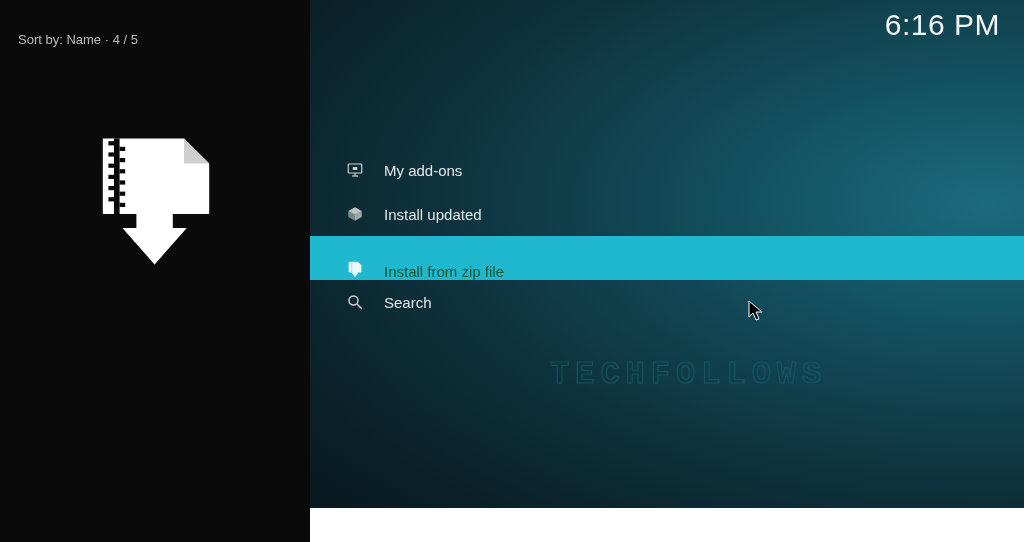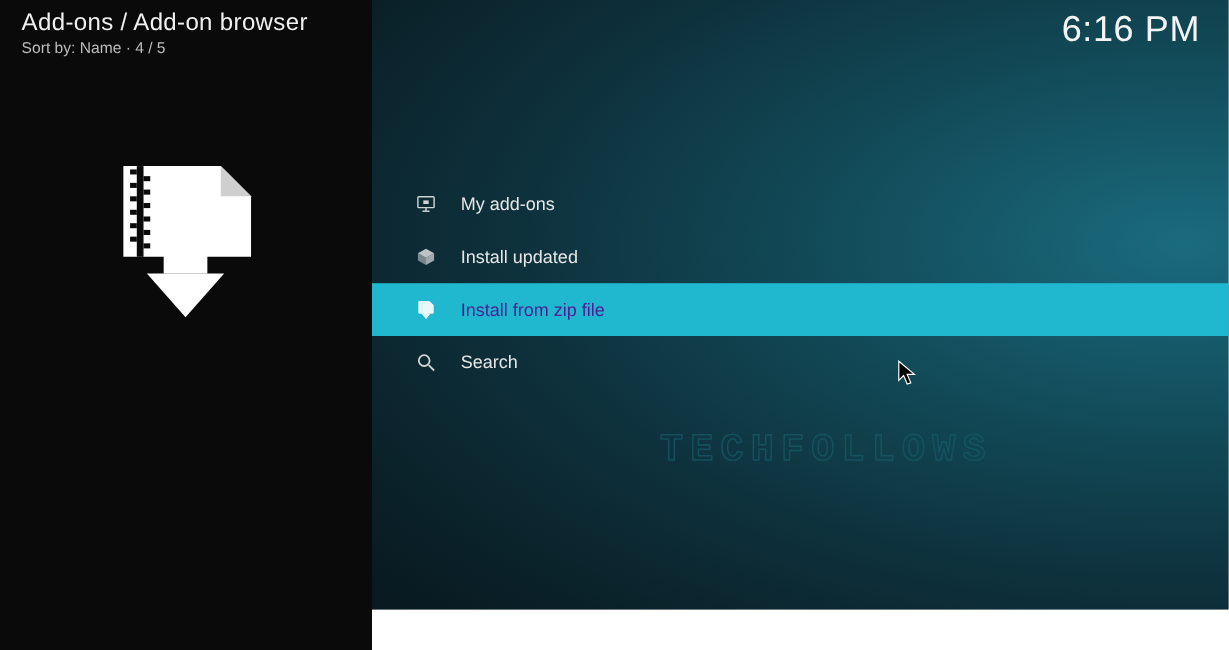--- a/index.html
+++ b/index.html
@@ -75,21 +75,22 @@
     width: 22px;
     height: 22px;
     margin-right: 18px;
     display: inline-flex;
     align-items: center;
     justify-content: center;
     opacity: 0.9;
   }
   .menu-item.selected {
     background: #1fb8cf;
-    color: #4c1d95;
+    color: #14532d;
+    align-items: flex-end;
   }
   .menu-item.selected .ico svg { fill: #ffffff; stroke: #ffffff; }
 
   
   .watermark {
     position: absolute;
     top: 356px;
     left: 240px;
     font-family: Liberation Mono, monospace;
     font-size: 32px;
@@ -109,21 +110,20 @@
     left: 438px;
     width: 16px;
     height: 22px;
     pointer-events: none;
   }
 </style>
 </head>
 <body>
 
 <div class="sidebar">
-  <div class="breadcrumb">Add-ons / Add-on browser</div>
   <div class="sort-line">Sort by: Name  ·  4 / 5</div>
   <div class="hero-icon">
     <svg viewBox="0 0 100 100" width="140" height="140">
 
       <path d="M12 6 H70 L88 24 V60 H12 Z" fill="#ffffff"></path>
       <path d="M70 6 L70 24 L88 24 Z" fill="#cfcfcf"></path>
 
       <rect x="20" y="6" width="4" height="54" fill="#0a0a0a"></rect>
       <g fill="#0a0a0a">
         <rect x="16" y="8" width="4" height="3"></rect>

